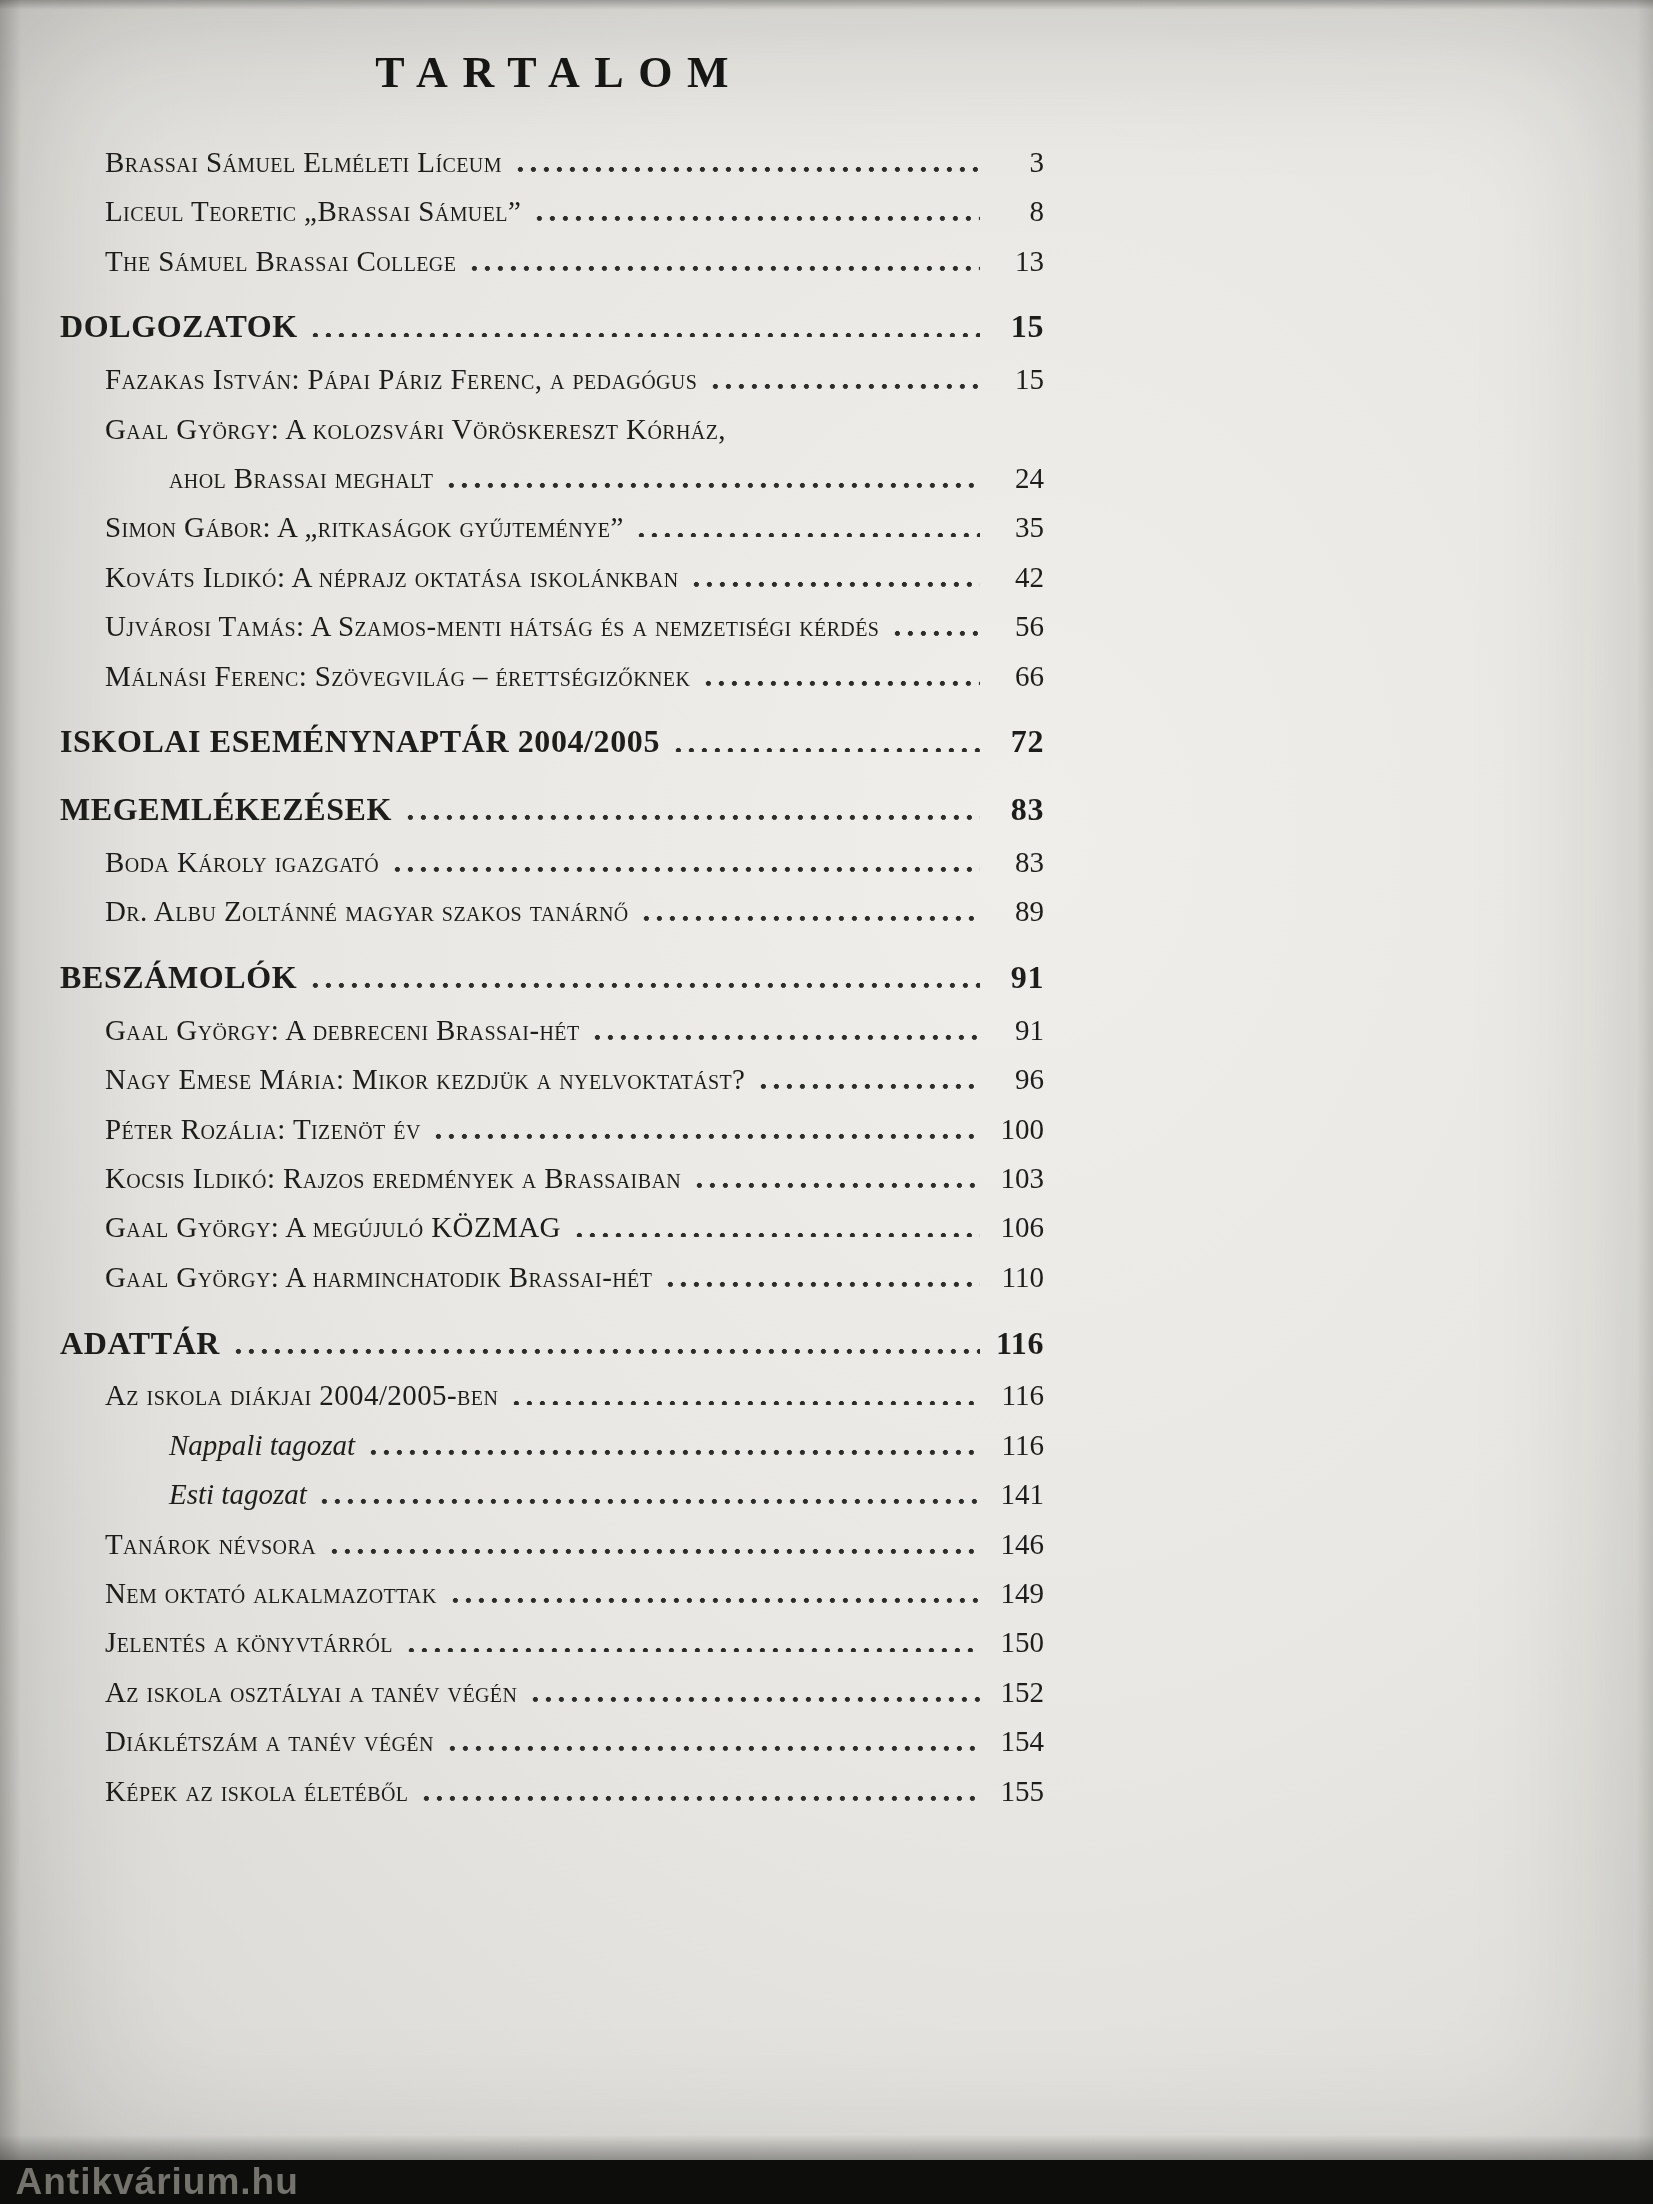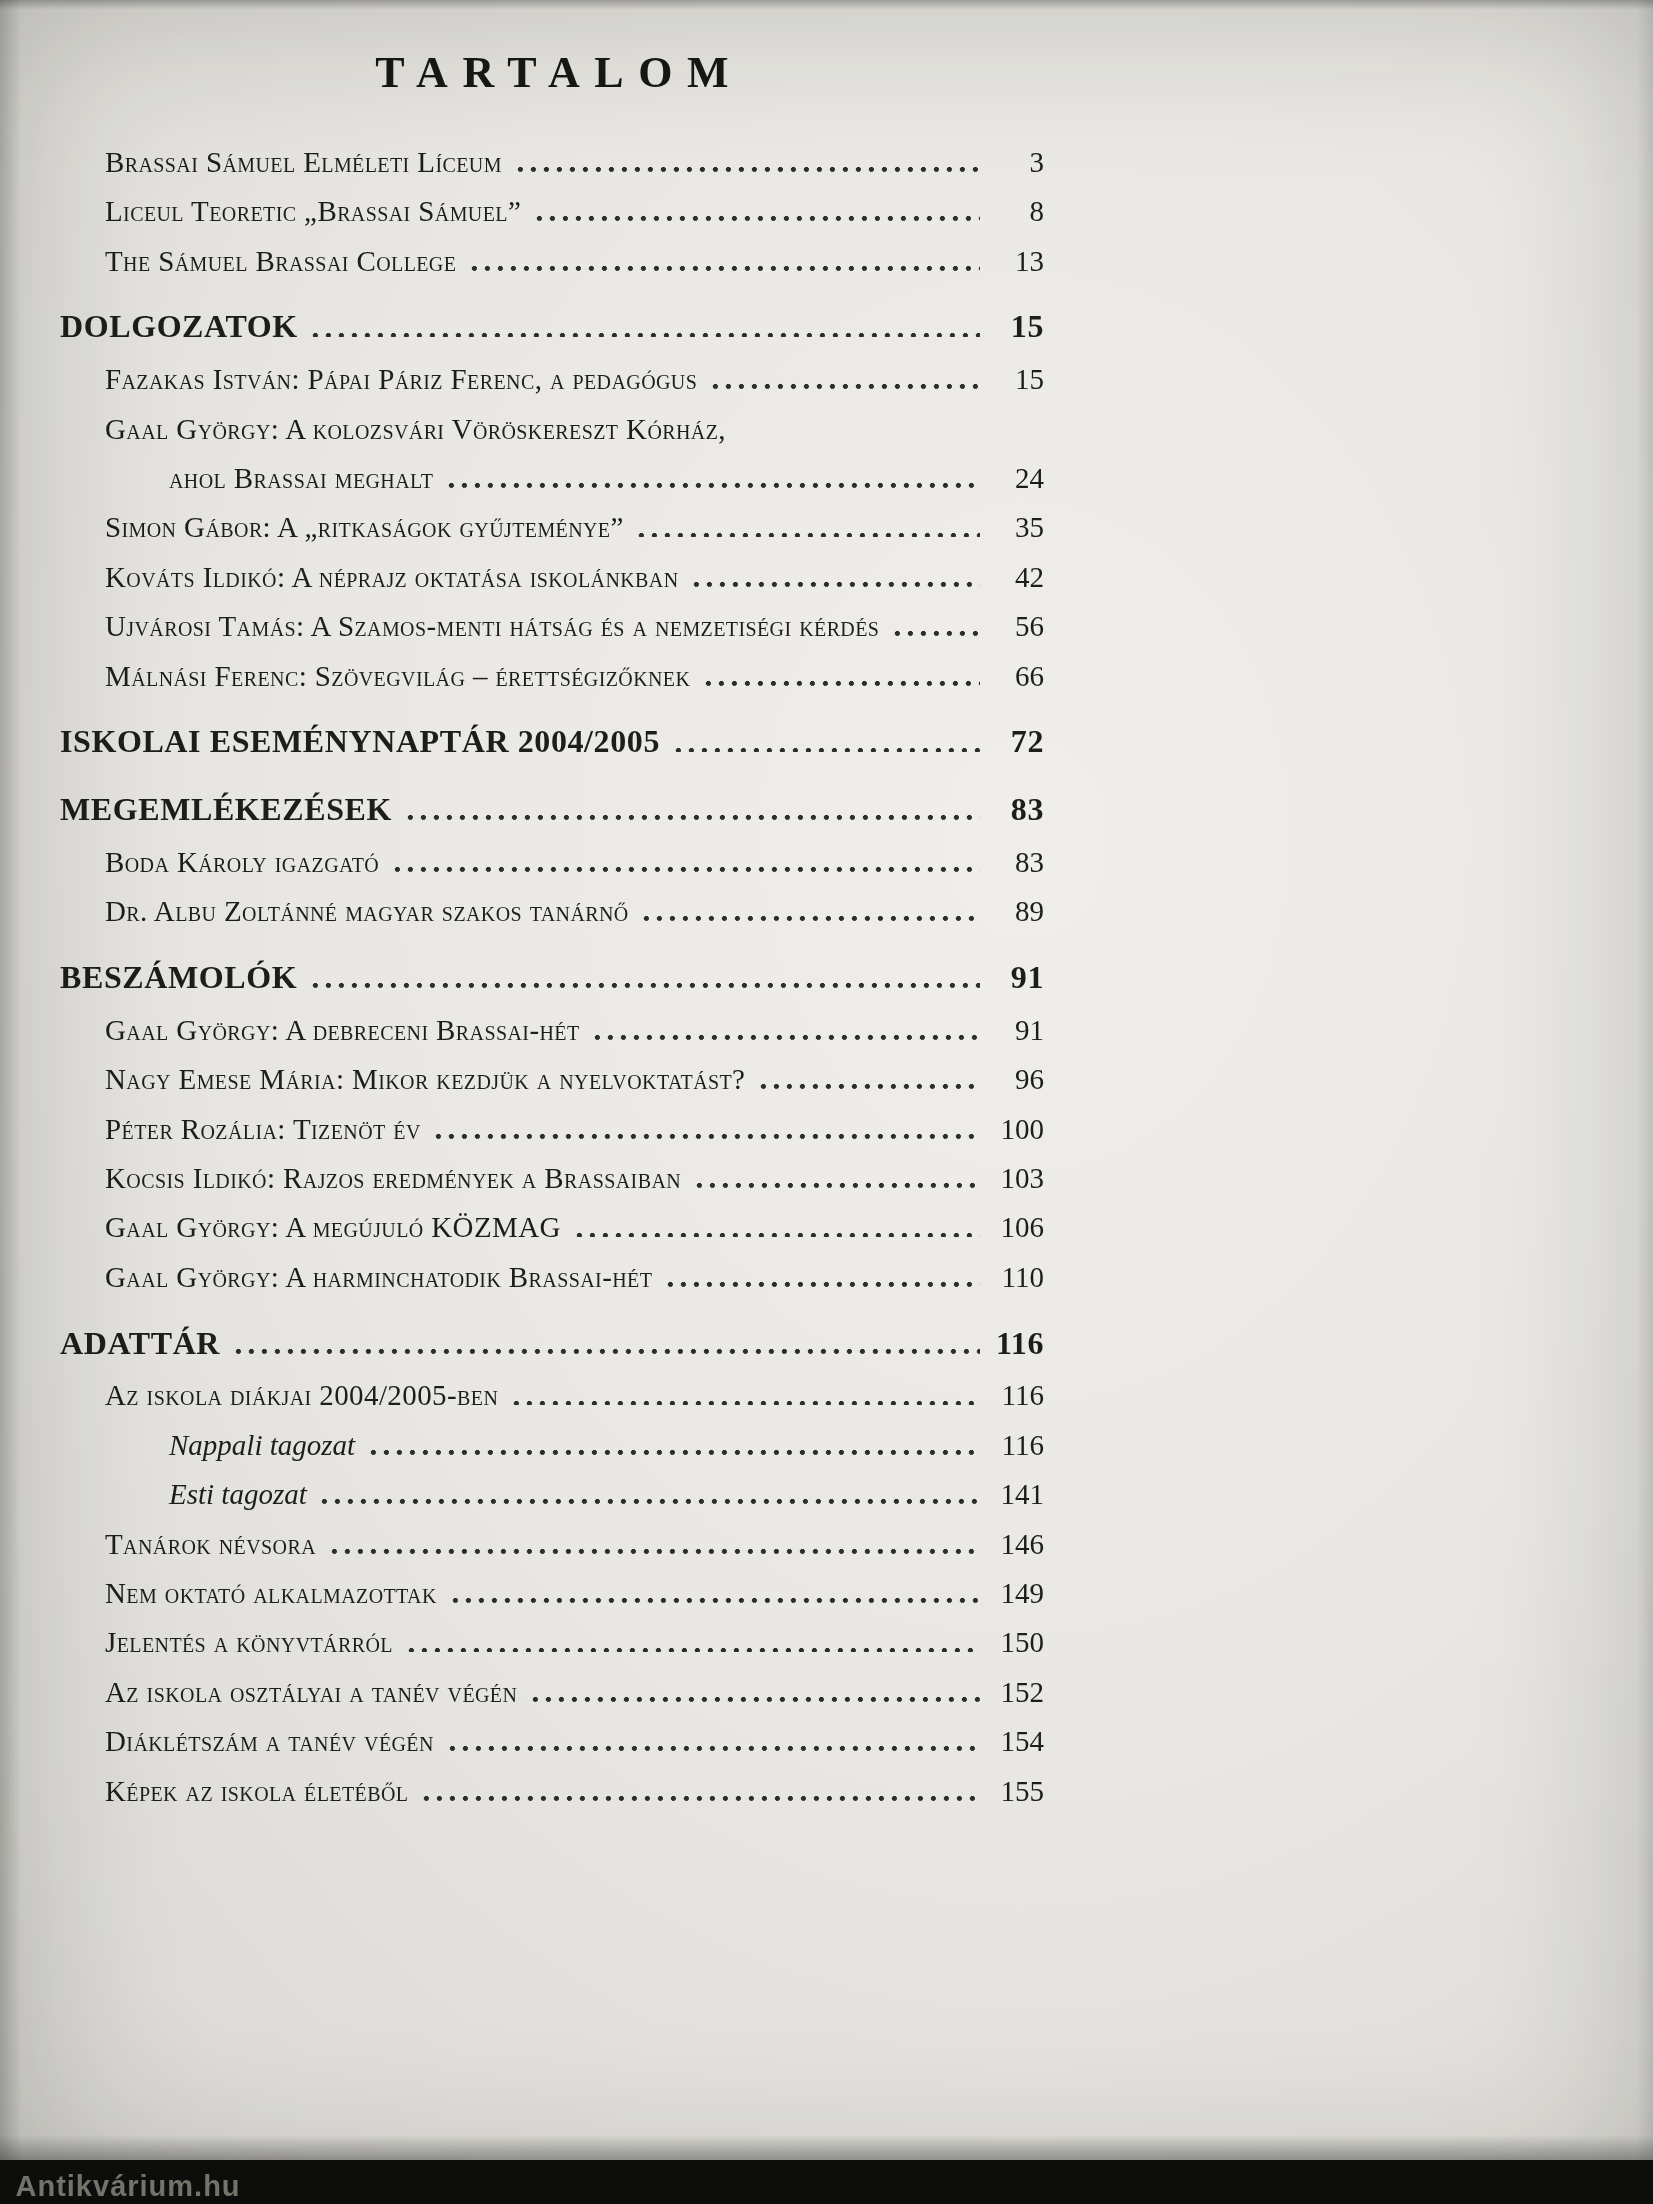--- a/index.html
+++ b/index.html
@@ -43,21 +43,21 @@
     z-index: 6;
     pointer-events: none;
   }
   .watermark {
     position: absolute;
     left: 15.5px;
     bottom: 1.9px;
     z-index: 7;
     font-family: "Liberation Sans", sans-serif;
     font-weight: bold;
-    font-size: 29px;
+    font-size: 37px;
     color: rgba(150,150,140,0.75);
     letter-spacing: 1px;
     white-space: nowrap;
   }
   .content {
     position: absolute;
     left: 60px;
     top: 41px;
     width: 984px;
     z-index: 2;

